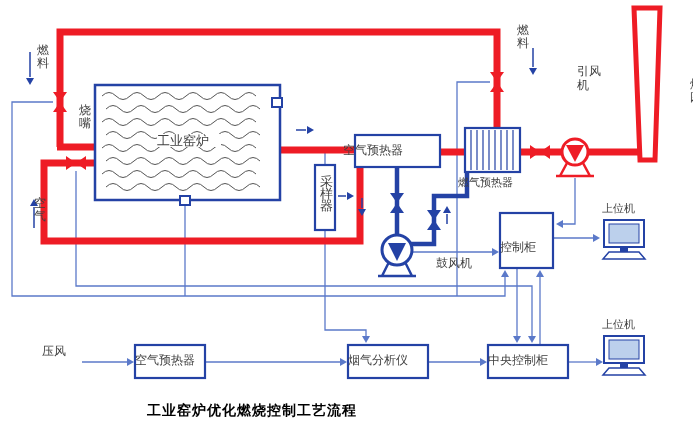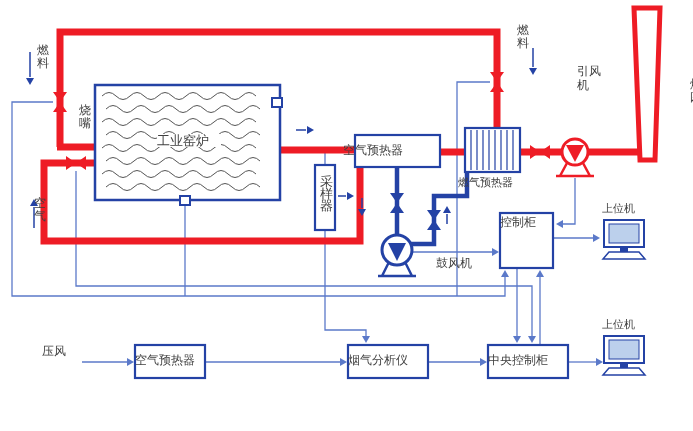--- a/index.html
+++ b/index.html
@@ -183,21 +183,22 @@
 <div class="lbl v" style="left:79px;top:104px;width:14px">烧嘴</div>
 <div class="lbl v" style="left:34px;top:197px;width:14px">空气</div>
 <div class="lbl c" style="left:157px;top:134px;width:64px;background:#fff;font-size:13px">工业窑炉</div>
 <div class="lbl v" style="left:320px;top:176px;width:13px;font-size:13px;line-height:12px">采样器</div>
 <div class="lbl c" style="left:343px;top:144px;width:85px">空气预热器</div>
 <div class="lbl c" style="left:458px;top:176px;width:70px;font-size:11px">燃气预热器</div>
 <div class="lbl v" style="left:517px;top:24px;width:14px">燃料</div>
 <div class="lbl c v" style="left:577px;top:64px;width:26px;line-height:14px">引风机</div>
 <div class="lbl v" style="left:690px;top:78px;width:14px">烟囱</div>
 <div class="lbl" style="left:436px;top:257px">鼓风机</div>
-<div class="lbl c" style="left:500px;top:216px;width:61px">控制柜</div>
+<div class="lbl c" style="left:500px;top:241px;width:61px">控制柜</div>
 <div class="lbl c" style="left:602px;top:202px;width:44px;font-size:11px">上位机</div>
 <div class="lbl c" style="left:602px;top:318px;width:44px;font-size:11px">上位机</div>
 <div class="lbl" style="left:42px;top:345px">压风</div>
 <div class="lbl c" style="left:135px;top:354px;width:70px">空气预热器</div>
 <div class="lbl c" style="left:348px;top:354px;width:92px">烟气分析仪</div>
 <div class="lbl c" style="left:488px;top:354px;width:92px">中央控制柜</div>
+<div class="lbl c title" style="left:147px;top:404px;width:400px">工业窑炉优化燃烧控制工艺流程</div>
 
 </div>
 
 </body></html>

